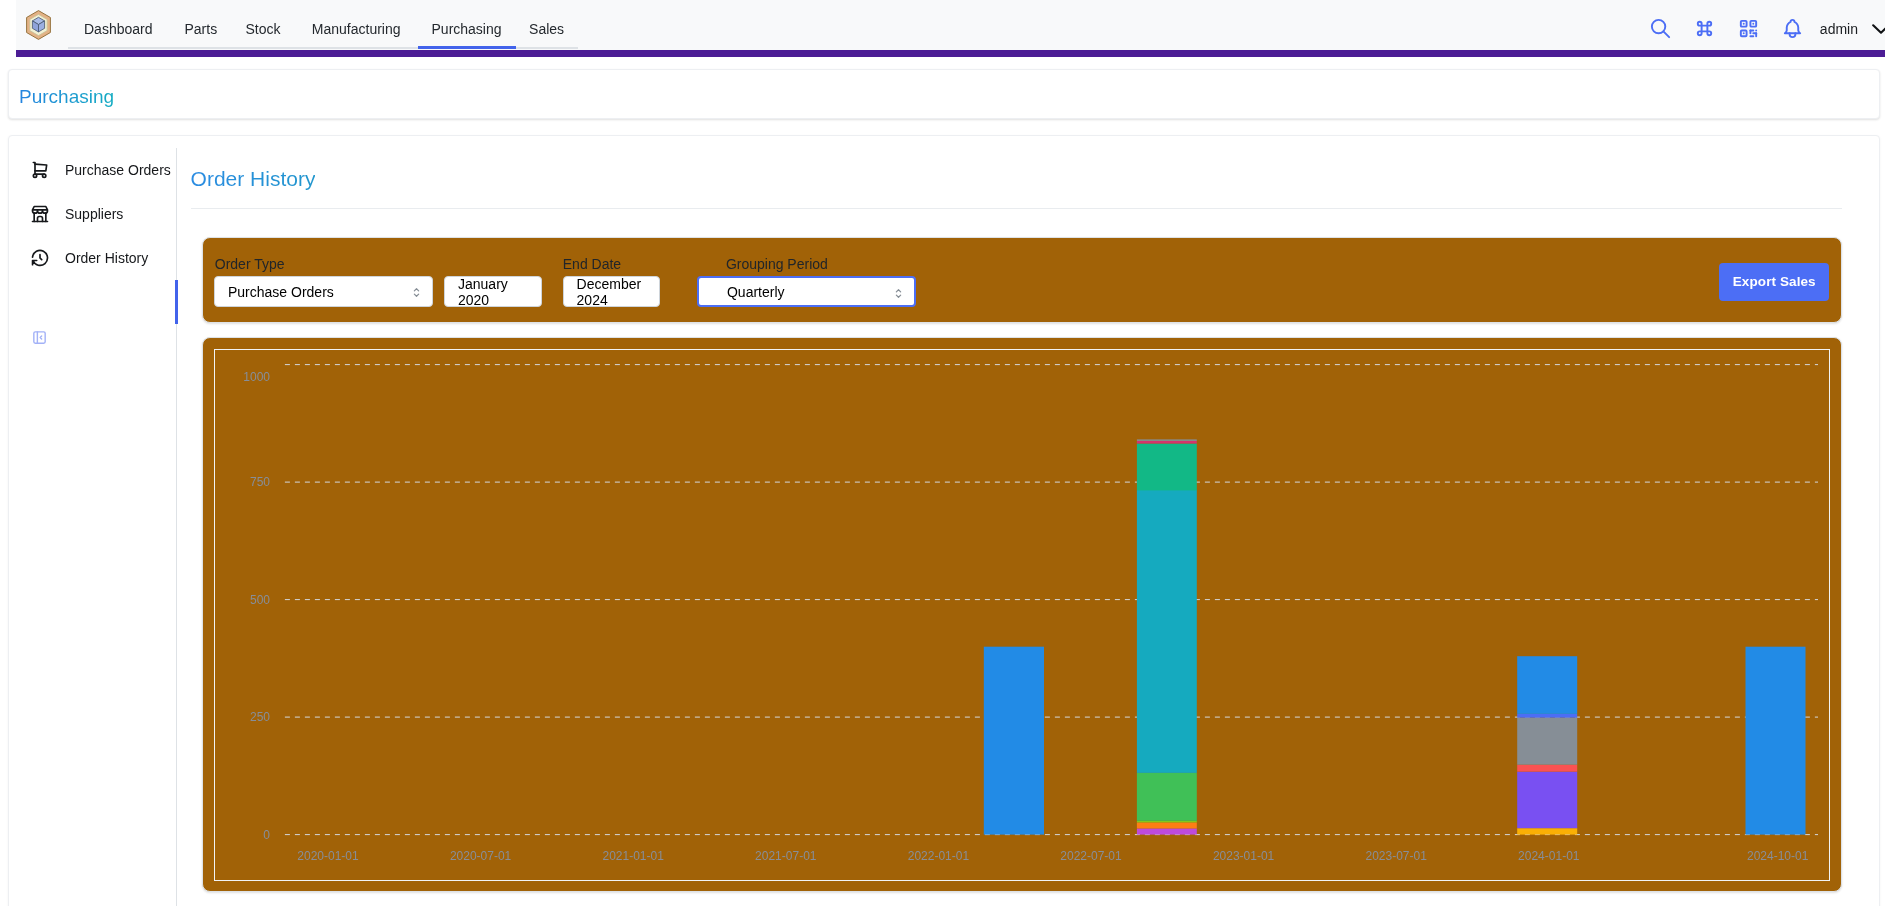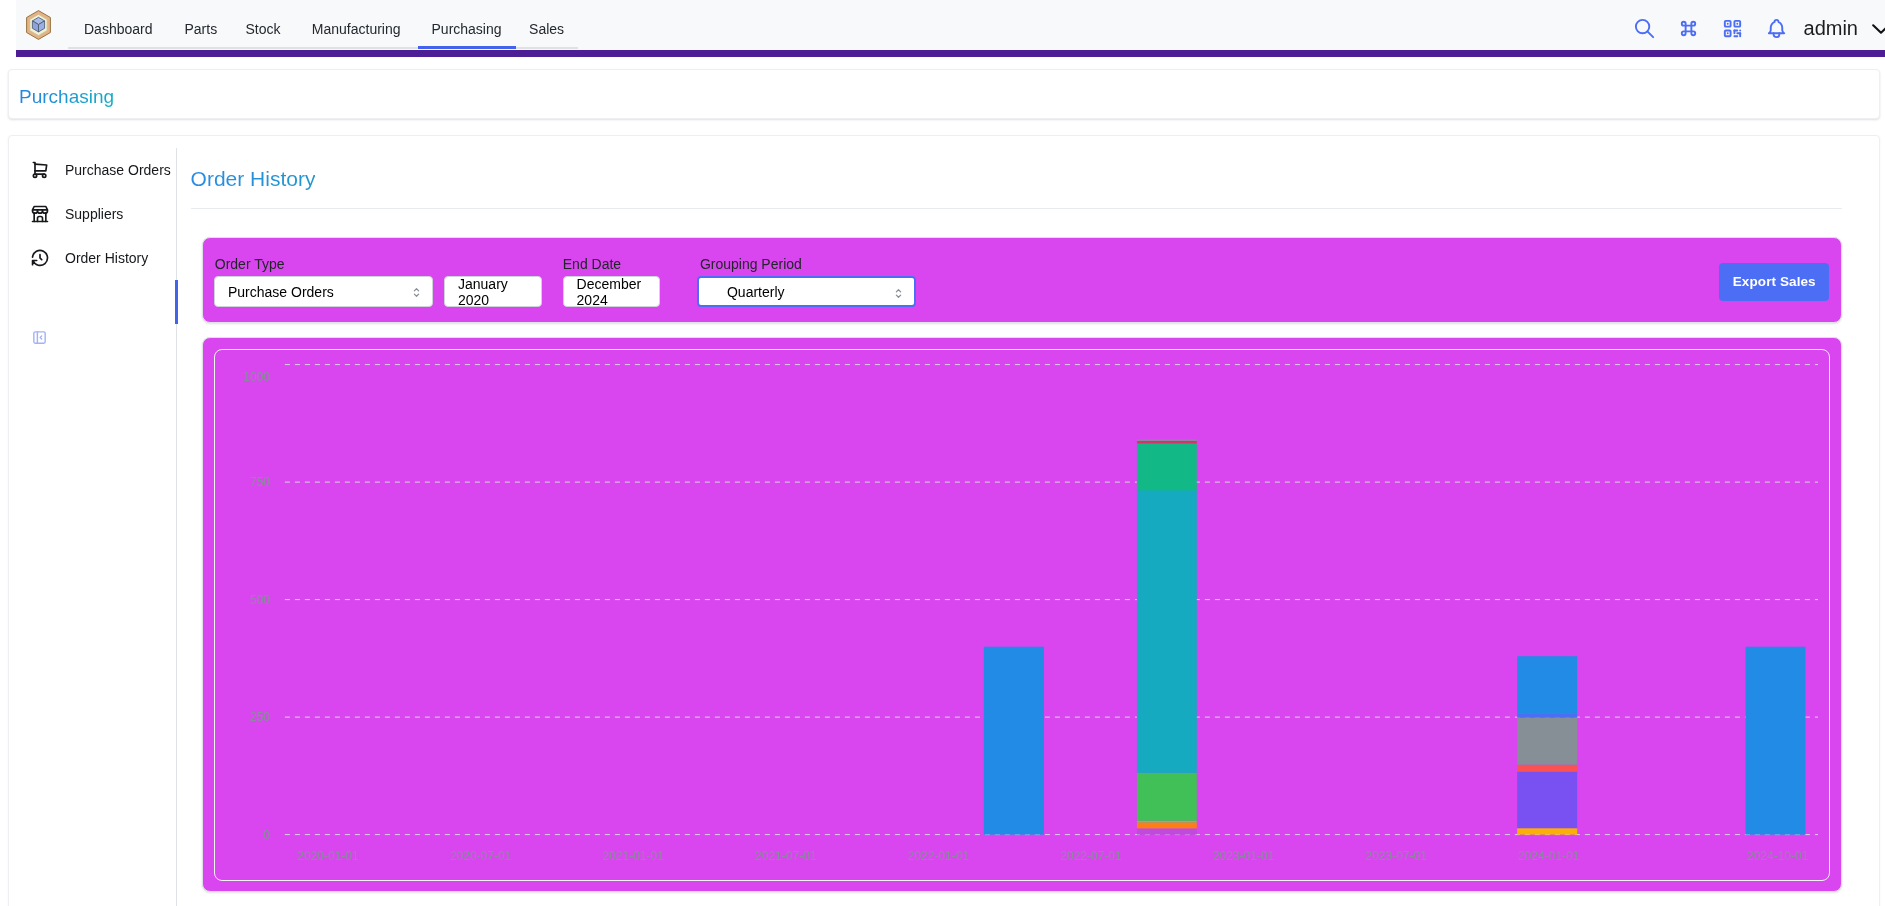--- a/index.html
+++ b/index.html
@@ -11,47 +11,47 @@
   .tab { height:47px; padding:10px 15px 0 15px; display:flex; align-items:center; font-size:14px; color:#24292e; position:relative; }
   .tab:nth-child(1) { padding:10px 17px 0 16px; }
   .tab:nth-child(2) { padding:10px 14px 0 15px; }
   .tab:nth-child(3) { padding:10px 14.3px 0 14.3px; }
   .tab:nth-child(4) { padding:10px 17px 0 17px; }
   .tab:nth-child(5) { padding:10px 14px 0 14px; }
   .tab:nth-child(6) { padding:10px 13.5px 0 13.5px; }
   .tab.active::after { content:""; position:absolute; left:0; right:0; bottom:-2px; height:3px; background:#4263eb; }
   #navicons { position:absolute; top:0; right:0; height:57px; display:flex; align-items:center; }
   .nicon { width:23px; height:23px; margin-right:21px; }
-  #admin { font-size:20px; color:#1b1e21; margin-left:0px; margin-right:14px; }
+  #admin { font-size:14px; color:#1b1e21; margin-left:0px; margin-right:14px; }
   
   #phead { position:absolute; left:8px; top:69px; width:1872px; height:50px; background:#fff; border:1px solid #edeff2; border-radius:4px; box-shadow:0 1px 3px rgba(0,0,0,.05),0 1px 2px rgba(0,0,0,.08); }
   #phead .title { position:absolute; left:10px; top:12px; font-size:19px; line-height:30px;
      background:linear-gradient(90deg,#2584e0,#13acc2); -webkit-background-clip:text; background-clip:text; color:transparent; }
   
   #main { position:absolute; left:8px; top:135px; width:1872px; height:790px; background:#fff; border:1px solid #edeff2; border-radius:4px; box-shadow:0 1px 3px rgba(0,0,0,.05); }
   #sidebar { position:absolute; left:0; top:12px; width:168px; height:758px; border-right:1px solid #dee2e6; }
   .sitem { height:44px; display:flex; align-items:center; padding-left:21px; gap:15px; font-size:14px; color:#16181b; }
   .sitem svg { flex:0 0 auto; }
   #sind { position:absolute; left:166px; top:132px; width:3px; height:44px; background:#4263eb; }
   #collapse { position:absolute; left:22px; top:181px; }
   
   #ctitle { position:absolute; left:181.6px; top:28px; font-size:21px; line-height:30px;
      background:linear-gradient(90deg,#2b8ce2,#2196cd); -webkit-background-clip:text; background-clip:text; color:transparent; }
   #cdivider { position:absolute; left:181.6px; top:71.9px; width:1651px; height:1px; background:#e9ecef; }
-  .card { position:absolute; left:192.9px; width:1639.7px; background:#d946ef; border:1px solid #dee2e6; border-radius:8px; box-shadow:0 1px 3px rgba(0,0,0,.05),0 1px 2px rgba(0,0,0,.08); }
+  .card { position:absolute; left:192.9px; width:1639.7px; background:#a16207; border:1px solid #dee2e6; border-radius:8px; box-shadow:0 1px 3px rgba(0,0,0,.05),0 1px 2px rgba(0,0,0,.08); }
   #fcard { top:100.5px; height:86px; }
   #ccard { top:201px; height:555.3px; }
   .flabel { position:absolute; font-size:14px; font-weight:500; color:#212529; top:18px; height:17px; line-height:17px; }
   .finput { position:absolute; top:38.9px; height:31px; border:1px solid #ced4da; border-radius:4px; background:#fff;
      font-size:14px; color:#000; display:flex; align-items:center; padding-left:13px; }
   .chev { position:absolute; right:9.5px; top:9px; }
   #gsel { border:2px solid #4c6ef5; padding-left:28px; }
   #exportbtn { position:absolute; left:1516.6px; top:25px; width:109.5px; height:38.6px; background:#4c6ef5; border-radius:4px;
      color:#fff; font-size:13.5px; font-weight:600; letter-spacing:0.1px; display:flex; align-items:center; justify-content:center; }
-  #chartpaper { position:absolute; left:10.7px; top:11.1px; width:1616.6px; height:531.7px; border:1px solid #f1f3f5; border-radius:8px; }
+  #chartpaper { position:absolute; left:10.7px; top:11.1px; width:1616.6px; height:531.7px; border:1px solid #f1f3f5; border-radius:0; }
 </style>
 </head>
 <body>
 <div id="nav">
   <svg class="abs" style="left:9.5px; top:10px;" width="25" height="30" viewBox="0 0 25 30">
     <polygon points="12.5,0.6 24.4,7.5 24.4,22.5 12.5,29.4 0.6,22.5 0.6,7.5" fill="#e3b286" stroke="#96743f" stroke-width="1"></polygon>
     <polygon points="12.5,4.4 21.1,9.4 21.1,20.6 12.5,25.6 3.9,20.6 3.9,9.4" fill="#f2f1d4" stroke="#c8c49a" stroke-width="0.8"></polygon>
     <polygon points="12.5,7.3 18.6,10.9 12.5,14.5 6.4,10.9" fill="#a9bce8" stroke="#45566e" stroke-width="0.8" stroke-linejoin="round"></polygon>
     <polygon points="6.4,10.9 12.5,14.5 12.5,21.9 6.4,18.3" fill="#8fa3da" stroke="#45566e" stroke-width="0.8" stroke-linejoin="round"></polygon>
     <polygon points="18.6,10.9 12.5,14.5 12.5,21.9 18.6,18.3" fill="#9cafe2" stroke="#45566e" stroke-width="0.8" stroke-linejoin="round"></polygon>
@@ -136,21 +136,21 @@
     <div class="finput" style="left:11.1px; width:219.3px;">Purchase Orders
       <svg class="chev" width="13" height="13" viewBox="0 0 24 24" fill="none" stroke="#868e96" stroke-width="2.2" stroke-linecap="round" stroke-linejoin="round">
           <path d="M8 9l4 -4l4 4"></path>
           <path d="M8 15l4 4l4 -4"></path>
         </svg>
     </div>
     <div class="flabel" style="left:241.9px;margin-top:34px;">Start Date</div>
     <div class="finput" style="left:241.1px; width:98px;">January 2020</div>
     <div class="flabel" style="left:359.9px;">End Date</div>
     <div class="finput" style="left:359.7px; width:97px;">December 2024</div>
-    <div class="flabel" style="left:497px;">Grouping Period</div>
+    <div class="flabel" style="left:523px;">Grouping Period</div>
     <div class="finput" id="gsel" style="left:494.1px; width:219.4px;">Quarterly
       <svg class="chev" width="13" height="13" viewBox="0 0 24 24" fill="none" stroke="#868e96" stroke-width="2.2" stroke-linecap="round" stroke-linejoin="round">
           <path d="M8 9l4 -4l4 4"></path>
           <path d="M8 15l4 4l4 -4"></path>
         </svg>
     </div>
     <div id="exportbtn">Export Sales</div>
   </div>
 
   <div class="card" id="ccard">

